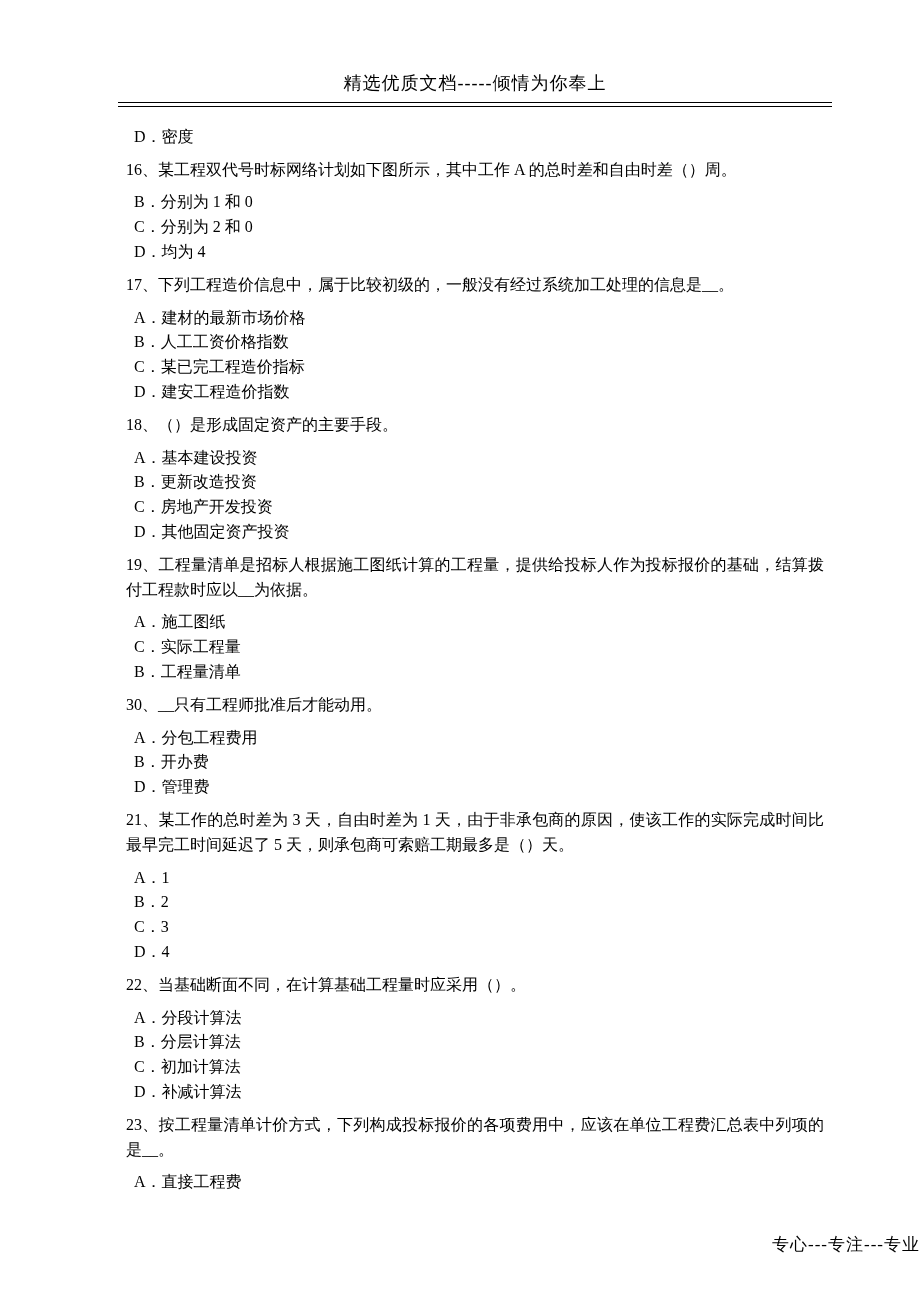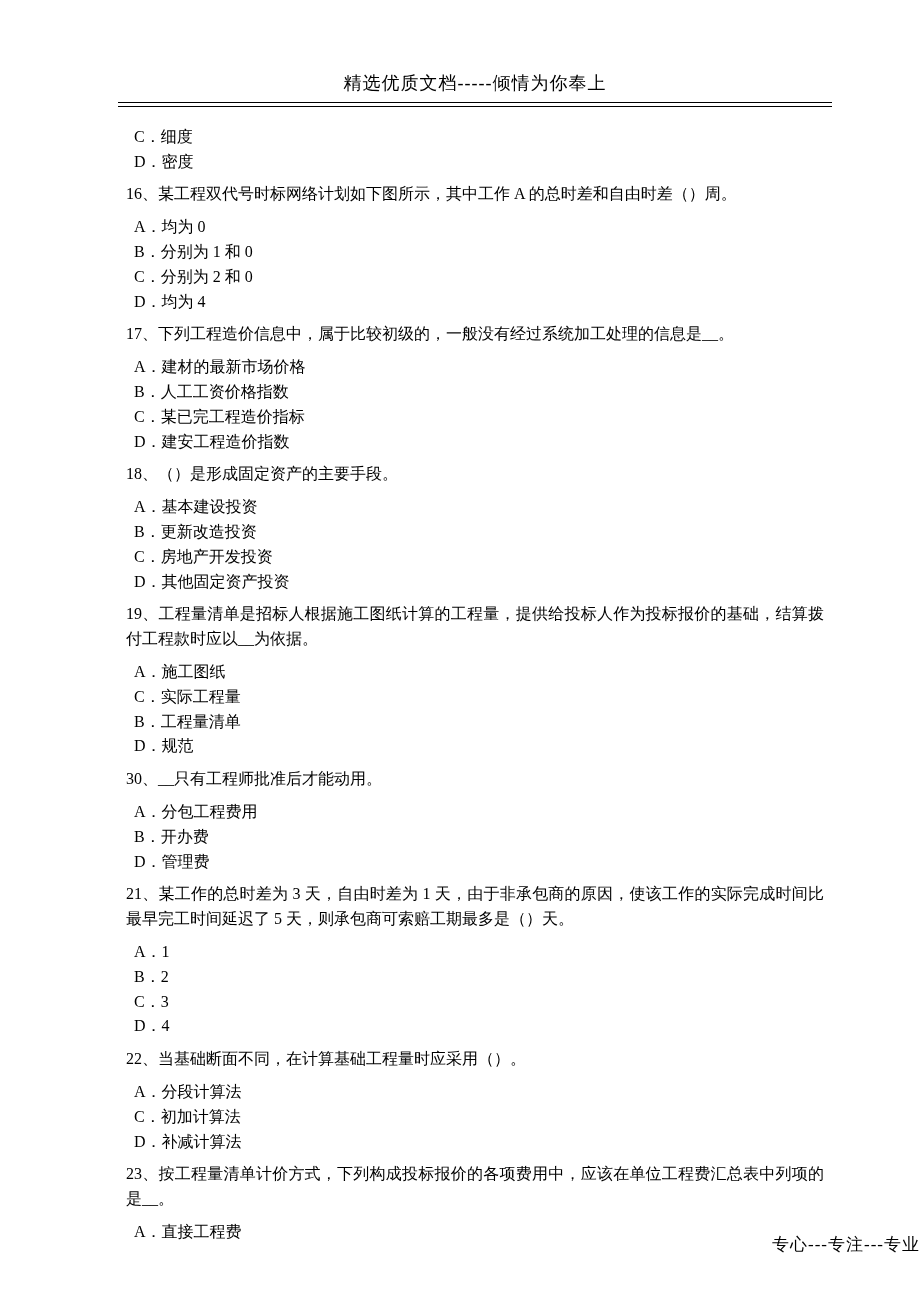--- a/index.html
+++ b/index.html
@@ -56,60 +56,58 @@
 </head>
 <body>
 
 <div class="page">
 
   <div class="header">精选优质文档-----倾情为你奉上</div>
   <hr class="hr-top">
 
   <div class="content">
 
-    <p class="opt">C．细度</p>
     <p class="opt">D．密度</p>
 
     <p class="q">16、某工程双代号时标网络计划如下图所示，其中工作 A 的总时差和自由时差（）周。</p>
-    <p class="opt">A．均为 0</p>
     <p class="opt">B．分别为 1 和 0</p>
     <p class="opt">C．分别为 2 和 0</p>
     <p class="opt">D．均为 4</p>
 
     <p class="q">17、下列工程造价信息中，属于比较初级的，一般没有经过系统加工处理的信息是__。</p>
     <p class="opt">A．建材的最新市场价格</p>
     <p class="opt">B．人工工资价格指数</p>
     <p class="opt">C．某已完工程造价指标</p>
     <p class="opt">D．建安工程造价指数</p>
 
     <p class="q">18、（）是形成固定资产的主要手段。</p>
     <p class="opt">A．基本建设投资</p>
     <p class="opt">B．更新改造投资</p>
     <p class="opt">C．房地产开发投资</p>
     <p class="opt">D．其他固定资产投资</p>
 
     <p class="q">19、工程量清单是招标人根据施工图纸计算的工程量，提供给投标人作为投标报价的基础，结算拨付工程款时应以__为依据。</p>
     <p class="opt">A．施工图纸</p>
     <p class="opt">C．实际工程量</p>
     <p class="opt">B．工程量清单</p>
-    <p class="opt">D．规范</p>
 
     <p class="q">30、__只有工程师批准后才能动用。</p>
     <p class="opt">A．分包工程费用</p>
     <p class="opt">B．开办费</p>
     <p class="opt">D．管理费</p>
 
     <p class="q">21、某工作的总时差为 3 天，自由时差为 1 天，由于非承包商的原因，使该工作的实际完成时间比最早完工时间延迟了 5 天，则承包商可索赔工期最多是（）天。</p>
     <p class="opt">A．1</p>
     <p class="opt">B．2</p>
     <p class="opt">C．3</p>
     <p class="opt">D．4</p>
 
     <p class="q">22、当基础断面不同，在计算基础工程量时应采用（）。</p>
     <p class="opt">A．分段计算法</p>
+    <p class="opt">B．分层计算法</p>
     <p class="opt">C．初加计算法</p>
     <p class="opt">D．补减计算法</p>
 
     <p class="q">23、按工程量清单计价方式，下列构成投标报价的各项费用中，应该在单位工程费汇总表中列项的是__。</p>
     <p class="opt">A．直接工程费</p>
 
   </div>
 
   <div class="footer">专心---专注---专业</div>
 

